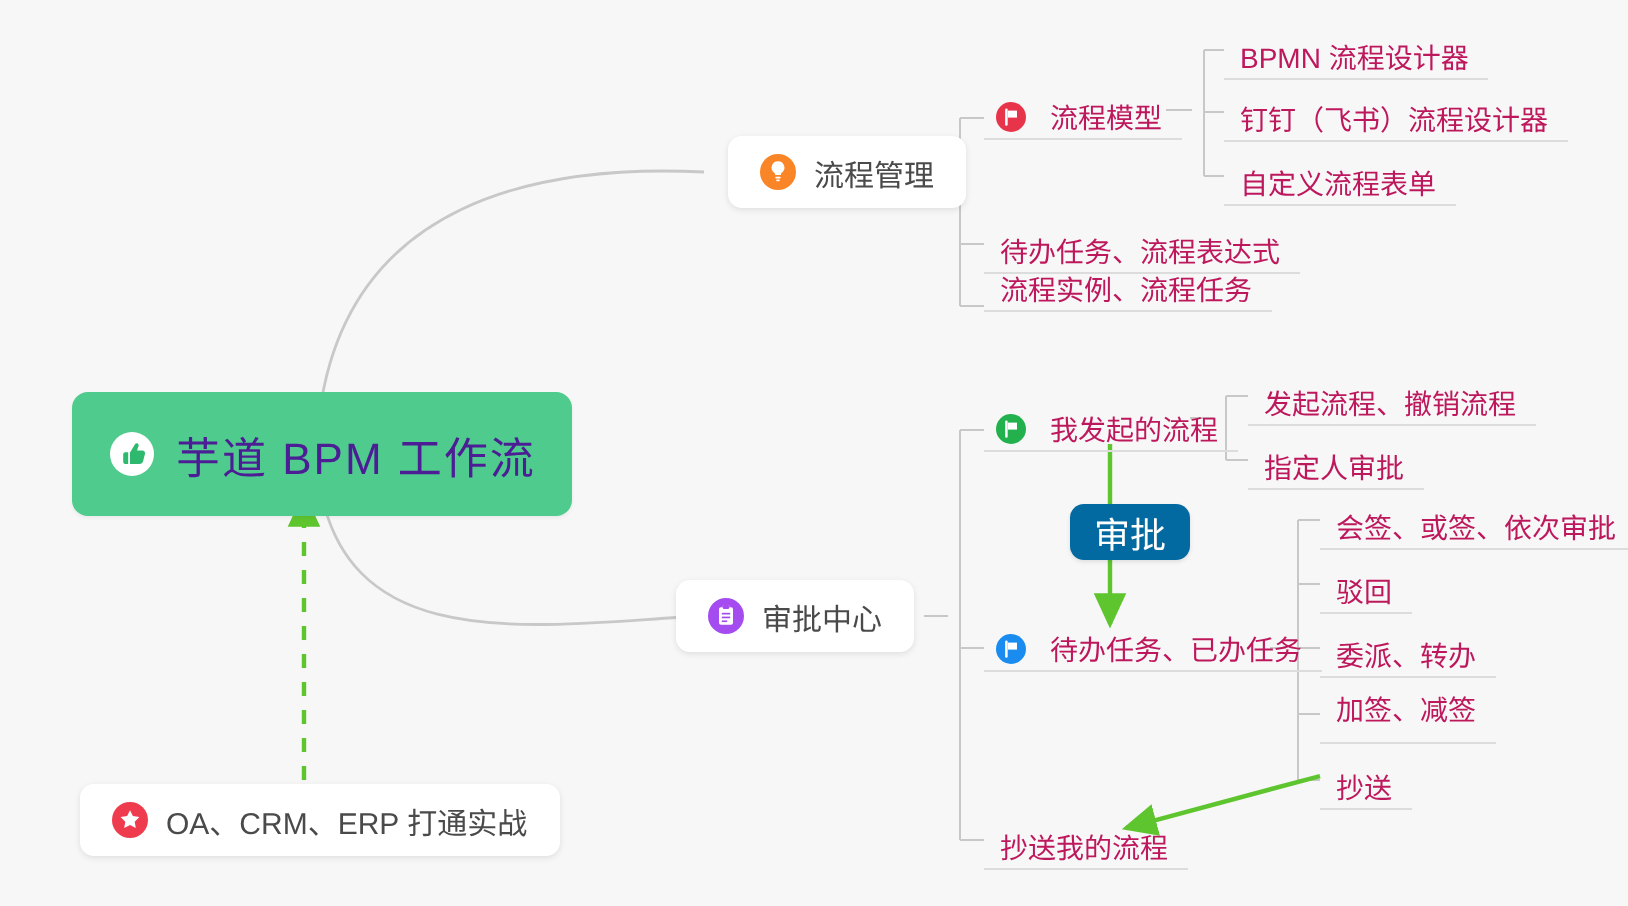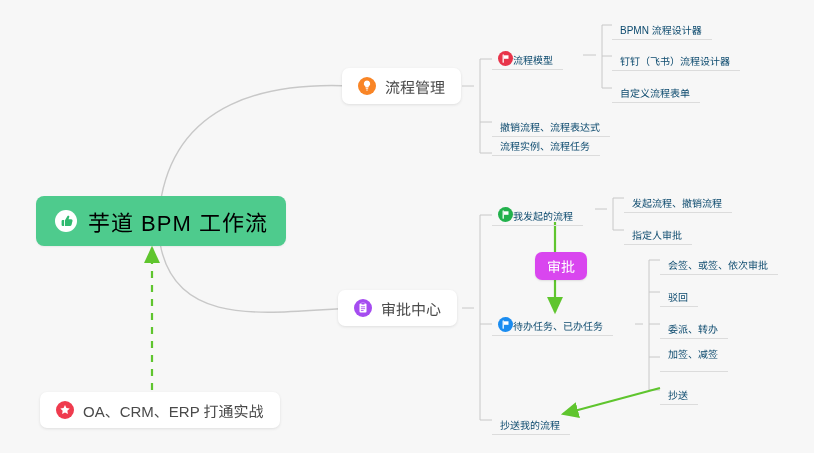--- a/index.html
+++ b/index.html
@@ -38,62 +38,62 @@
     white-space: nowrap;
     display: flex;
     align-items: center;
   }
 
   
   .root-node {
     background: #4ecb8d;
     border-radius: 8px;
     padding: 0 18px;
-    height: 50px;
-    color: #000000;
+    height: 62px;
+    color: #4c1d95;
     font-size: 22px;
     letter-spacing: 1px;
     box-shadow: 0 1px 2px rgba(0,0,0,0.06);
   }
   .root-node .node-label { margin-left: 10px; }
 
   
   .card-node {
     background: #ffffff;
     border-radius: 7px;
     padding: 0 16px;
     height: 36px;
     color: #4a4a4a;
     font-size: 15px;
     box-shadow: 0 1px 3px rgba(0,0,0,0.10);
   }
   .card-node .node-label { margin-left: 9px; }
 
   
   .text-node {
-    color: #0c4a6e;
-    font-size: 10px;
+    color: #be185d;
+    font-size: 14px;
     height: 30px;
     padding: 0 10px 0 8px;
     border-bottom: 1px solid #dcdcdc;
     align-items: flex-end;
     padding-bottom: 3px;
   }
   .text-node.with-icon { padding-left: 6px; }
-  .text-node .node-label { margin-left: 0; line-height: 1; }
+  .text-node .node-label { margin-left: 12px; line-height: 1; }
   .text-node > .node-label:first-child { margin-left: 0; }
 
   
   .badge-node {
-    background: #d946ef;
+    background: #0369a1;
     border-radius: 7px;
     height: 28px;
     padding: 0 12px;
     color: #ffffff;
-    font-size: 14px;
+    font-size: 18px;
     justify-content: center;
     box-shadow: 0 1px 2px rgba(0,0,0,0.10);
   }
 
   
   .icon {
     display: inline-flex;
     align-items: center;
     justify-content: center;
     flex: 0 0 auto;
@@ -161,21 +161,21 @@
     <span class="icon">
       <svg width="24" height="24" viewBox="0 0 24 24">
         <circle cx="12" cy="12" r="11" fill="#ffffff"></circle>
         <path d="M8.6 11.1h1.5V17H8.6a1 1 0 0 1-1-1v-3.9a1 1 0 0 1 1-1z" fill="#2fb96f"></path>
         <path d="M11 11.2l2.5-4.1c.3-.5 1-.6 1.45-.25.35.27.48.73.33 1.15l-.76 2.2h2.65c.9 0 1.55.85 1.33 1.72l-.95 3.75A1.7 1.7 0 0 1 15.9 17H11v-5.8z" fill="#2fb96f"></path>
       </svg>
     </span>
     <span class="node-label">芋道 BPM 工作流</span>
   </div>
 
-  <div class="node card-node" style="left:342px; top:68px;">
+  <div class="node card-node" style="left:364px; top:68px;">
     <span class="icon">
       <svg width="18" height="18" viewBox="0 0 18 18">
         <circle cx="9" cy="9" r="9" fill="#f98526"></circle>
         <path d="M9 3.6a3.2 3.2 0 0 1 1.9 5.77c-.3.23-.45.5-.45.82v.36h-2.9v-.36c0-.32-.15-.59-.45-.82A3.2 3.2 0 0 1 9 3.6z" fill="#ffffff"></path>
         <rect x="7.65" y="11.35" width="2.7" height="0.85" rx="0.42" fill="#ffffff"></rect>
         <rect x="8.1" y="12.75" width="1.8" height="0.85" rx="0.42" fill="#ffffff"></rect>
       </svg>
     </span>
     <span class="node-label">流程管理</span>
   </div>
@@ -195,21 +195,21 @@
     <span class="node-label">BPMN 流程设计器</span>
   </div>
   <div class="node text-node" style="left:612px; top:41px;">
     <span class="node-label">钉钉（飞书）流程设计器</span>
   </div>
   <div class="node text-node" style="left:612px; top:73px;">
     <span class="node-label">自定义流程表单</span>
   </div>
 
   <div class="node text-node" style="left:492px; top:107px;">
-    <span class="node-label">撤销流程、流程表达式</span>
+    <span class="node-label">待办任务、流程表达式</span>
   </div>
   <div class="node text-node" style="left:492px; top:126px;">
     <span class="node-label">流程实例、流程任务</span>
   </div>
 
   <div class="node card-node" style="left:338px; top:290px;">
     <span class="icon">
       <svg width="18" height="18" viewBox="0 0 18 18">
         <circle cx="9" cy="9" r="9" fill="#a54cf0"></circle>
         <rect x="5.5" y="4.6" width="7" height="8.8" rx="1" fill="#ffffff"></rect>

